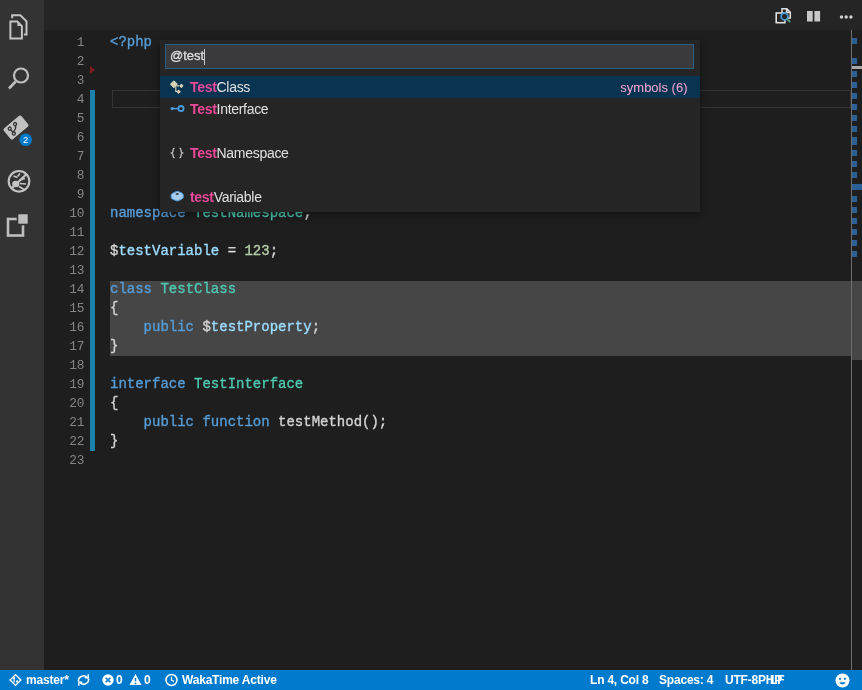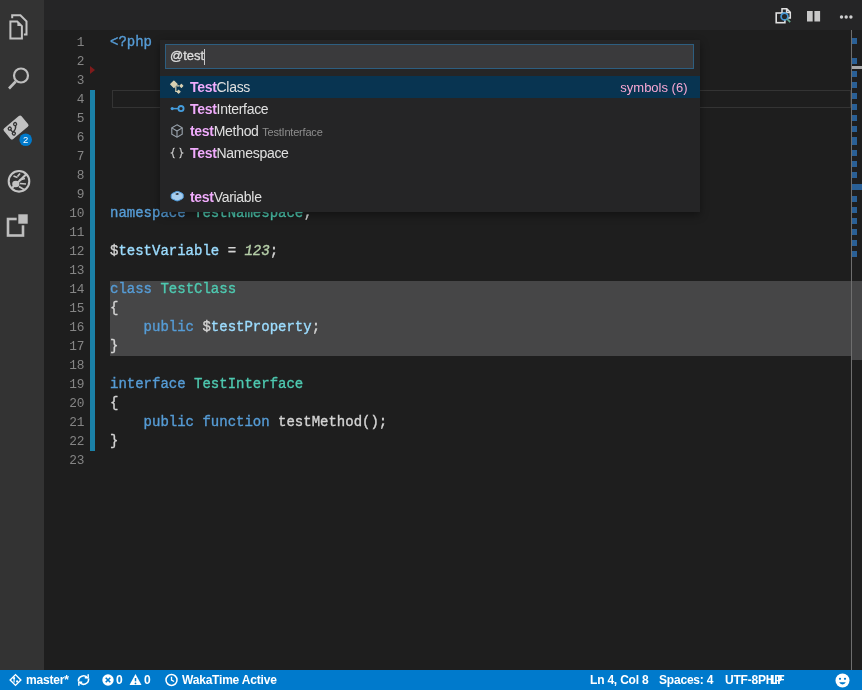--- a/index.html
+++ b/index.html
@@ -23,41 +23,41 @@
   #rangehl { left:66px; top:250.5px; width:796px; height:75.5px; background:#464647; }
   #lnums { left:0; top:3px; width:40.5px; text-align:right; color:#858585;
     font-family:"Liberation Mono", monospace; font-size:12.8px; line-height:19px;
     white-space:pre; }
   #gutterbar { left:46px; top:60px; width:4.5px; height:361px; background:#1b81a8; }
   #deltri { left:45.8px; top:36.3px; width:0; height:0;
     border-left:5.4px solid #7f1b1b; border-top:4.4px solid transparent; border-bottom:4.4px solid transparent; }
   #code { left:66px; top:3px; font-family:"Liberation Mono", monospace;
     font-size:14px; line-height:19px; white-space:pre; color:#d4d4d4;
     -webkit-text-stroke:0.35px; }
-  .kw { color:#569cd6; } .ty { color:#4ec9b0; } .vr { color:#9cdcfe; } .nu { color:#b5cea8;font-style:italic; }
+  .kw { color:#569cd6; } .ty { color:#4ec9b0; } .vr { color:#9cdcfe; } .nu { color:#b5cea8; }
 
   
   #rulerline { left:806.5px; top:0; width:1.5px; height:640px; background:#6e6e6e; }
   .dash { left:808px; width:4.5px; height:5.9px; background:#2a6096; }
   #cursmark { left:808px; top:36px; width:10px; height:3px; background:#a8a8a8; }
   #rulerrange { left:808px; top:251px; width:10px; height:79px; background:#464647; }
 
   
   #quickopen { left:159.5px; top:0; width:540px; height:171.5px; background:#252526;
     z-index:10; box-shadow:0 3px 8px rgba(0,0,0,0.4);margin-top:40px; }
   #qinput { left:5.5px; top:4px; width:529px; height:25px; background:#3a3a3c;
     border:1.5px solid #2d5e80; }
   #qtext { left:10.5px; top:7.5px; font-size:13px; color:#dcdcdc; -webkit-text-stroke:0.35px; }
   #qcursor { left:44px; top:8.5px; width:1.3px; height:16px; background:#c8c8c8; }
   .row { left:0; width:540px; height:22px; }
   .row.sel { background:#083451; }
   .ricon { left:9px; top:3px; width:16px; height:16px; }
   .rlabel { left:30.5px; top:3px; font-size:14px; letter-spacing:-0.3px; color:#e0e0e0;
     white-space:pre; }
-  .rlabel b { color:#f0abfc; }
+  .rlabel b { color:#ec4899; }
   .rdesc { font-size:11px; color:#8e8e8e; letter-spacing:-0.2px; }
   #symcount { right:12px; top:4.5px; font-size:13px; color:#f9a8d4; }
 
   
   #statusbar { left:0; top:670px; width:862px; height:20px; background:#007acc;
     color:#ffffff; font-size:12px; font-weight:bold; letter-spacing:-0.2px; }
   .sbit { top:3px; }
 </style>
 </head>
 <body>
@@ -223,29 +223,20 @@
     <div class="row abs" style="top:57.5px;">
       <svg class="ricon abs" viewBox="0 0 16 16">
         <g stroke="#459ddd" fill="#459ddd">
           <circle cx="3.2" cy="7.6" r="1.6" stroke="none"></circle>
           <line x1="4" y1="7.6" x2="9" y2="7.6" stroke-width="1.5"></line>
           <circle cx="12" cy="7.6" r="2.6" fill="none" stroke-width="1.8"></circle>
         </g>
       </svg>
       <span class="rlabel abs"><b>Test</b>Interface</span>
     </div>
-    <div class="row abs" style="top:79.5px;">
-      <svg class="ricon abs" viewBox="0 0 16 16">
-        <g stroke="#9ba4ae" fill="none" stroke-width="1.1">
-          <path d="M8,1.8 L13.2,4.9 V11.1 L8,14.2 L2.8,11.1 V4.9 Z"></path>
-          <path d="M2.8,4.9 L8,8 L13.2,4.9 M8,8 V14.2"></path>
-        </g>
-      </svg>
-      <span class="rlabel abs"><b>test</b>Method <span class="rdesc">TestInterface</span></span>
-    </div>
     <div class="row abs" style="top:101.5px;">
       <svg class="ricon abs" viewBox="0 0 16 16">
         <g stroke="#cfcfcf" fill="none" stroke-width="1.4" transform="translate(1 1) scale(0.88)">
           <path d="M5.2,2.5 c-1.7,0 -1.7,1.4 -1.7,2.3 c0,0.9 0.2,2.4 -1.7,3.2 c1.9,0.8 1.7,2.3 1.7,3.2 c0,0.9 0,2.3 1.7,2.3"></path>
           <path d="M10.8,2.5 c1.7,0 1.7,1.4 1.7,2.3 c0,0.9 -0.2,2.4 1.7,3.2 c-1.9,0.8 -1.7,2.3 -1.7,3.2 c0,0.9 0,2.3 -1.7,2.3"></path>
         </g>
       </svg>
       <span class="rlabel abs"><b>Test</b>Namespace</span>
     </div>
     <div class="row abs" style="top:145.5px;">

